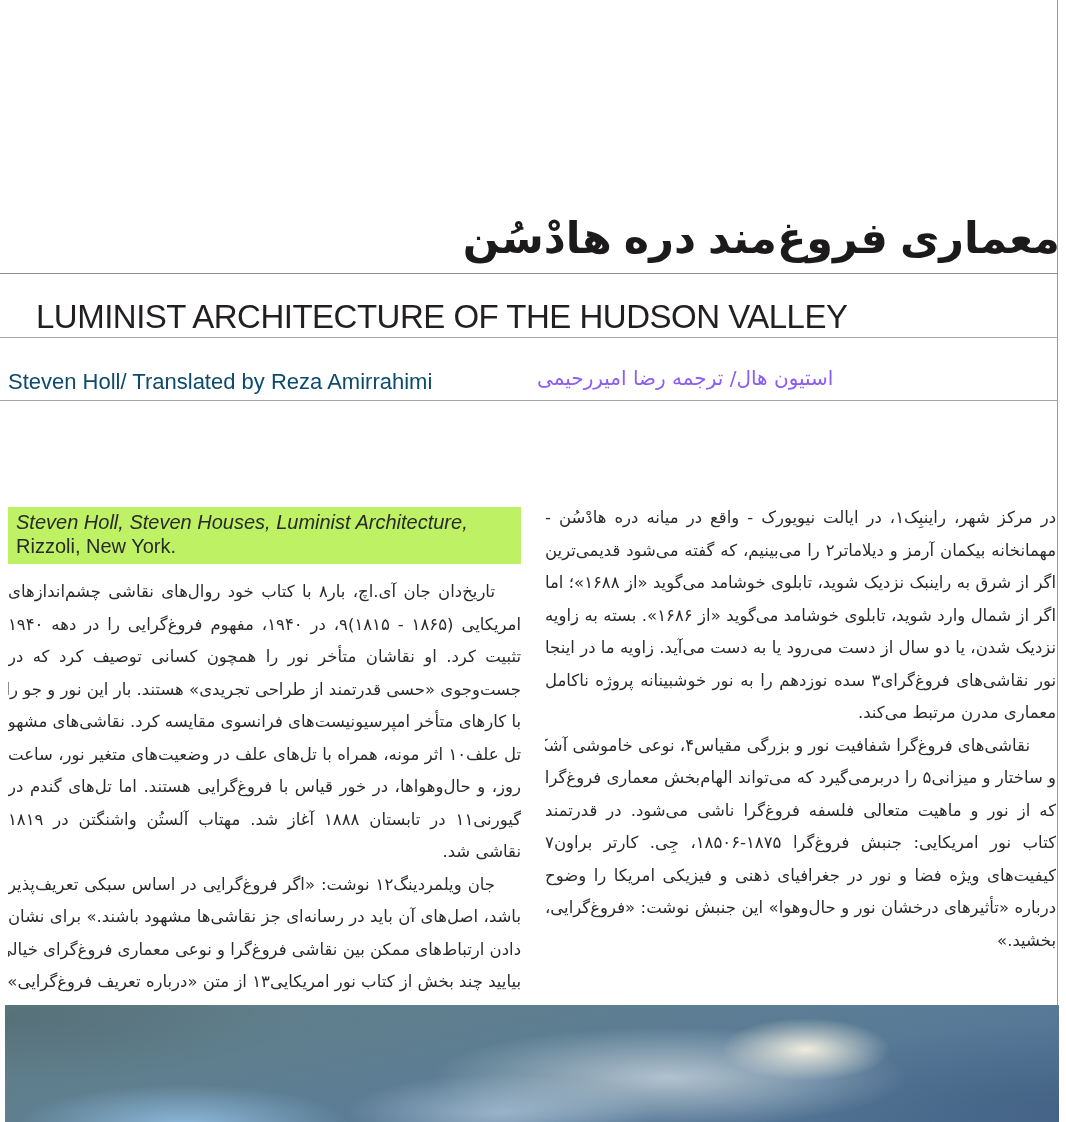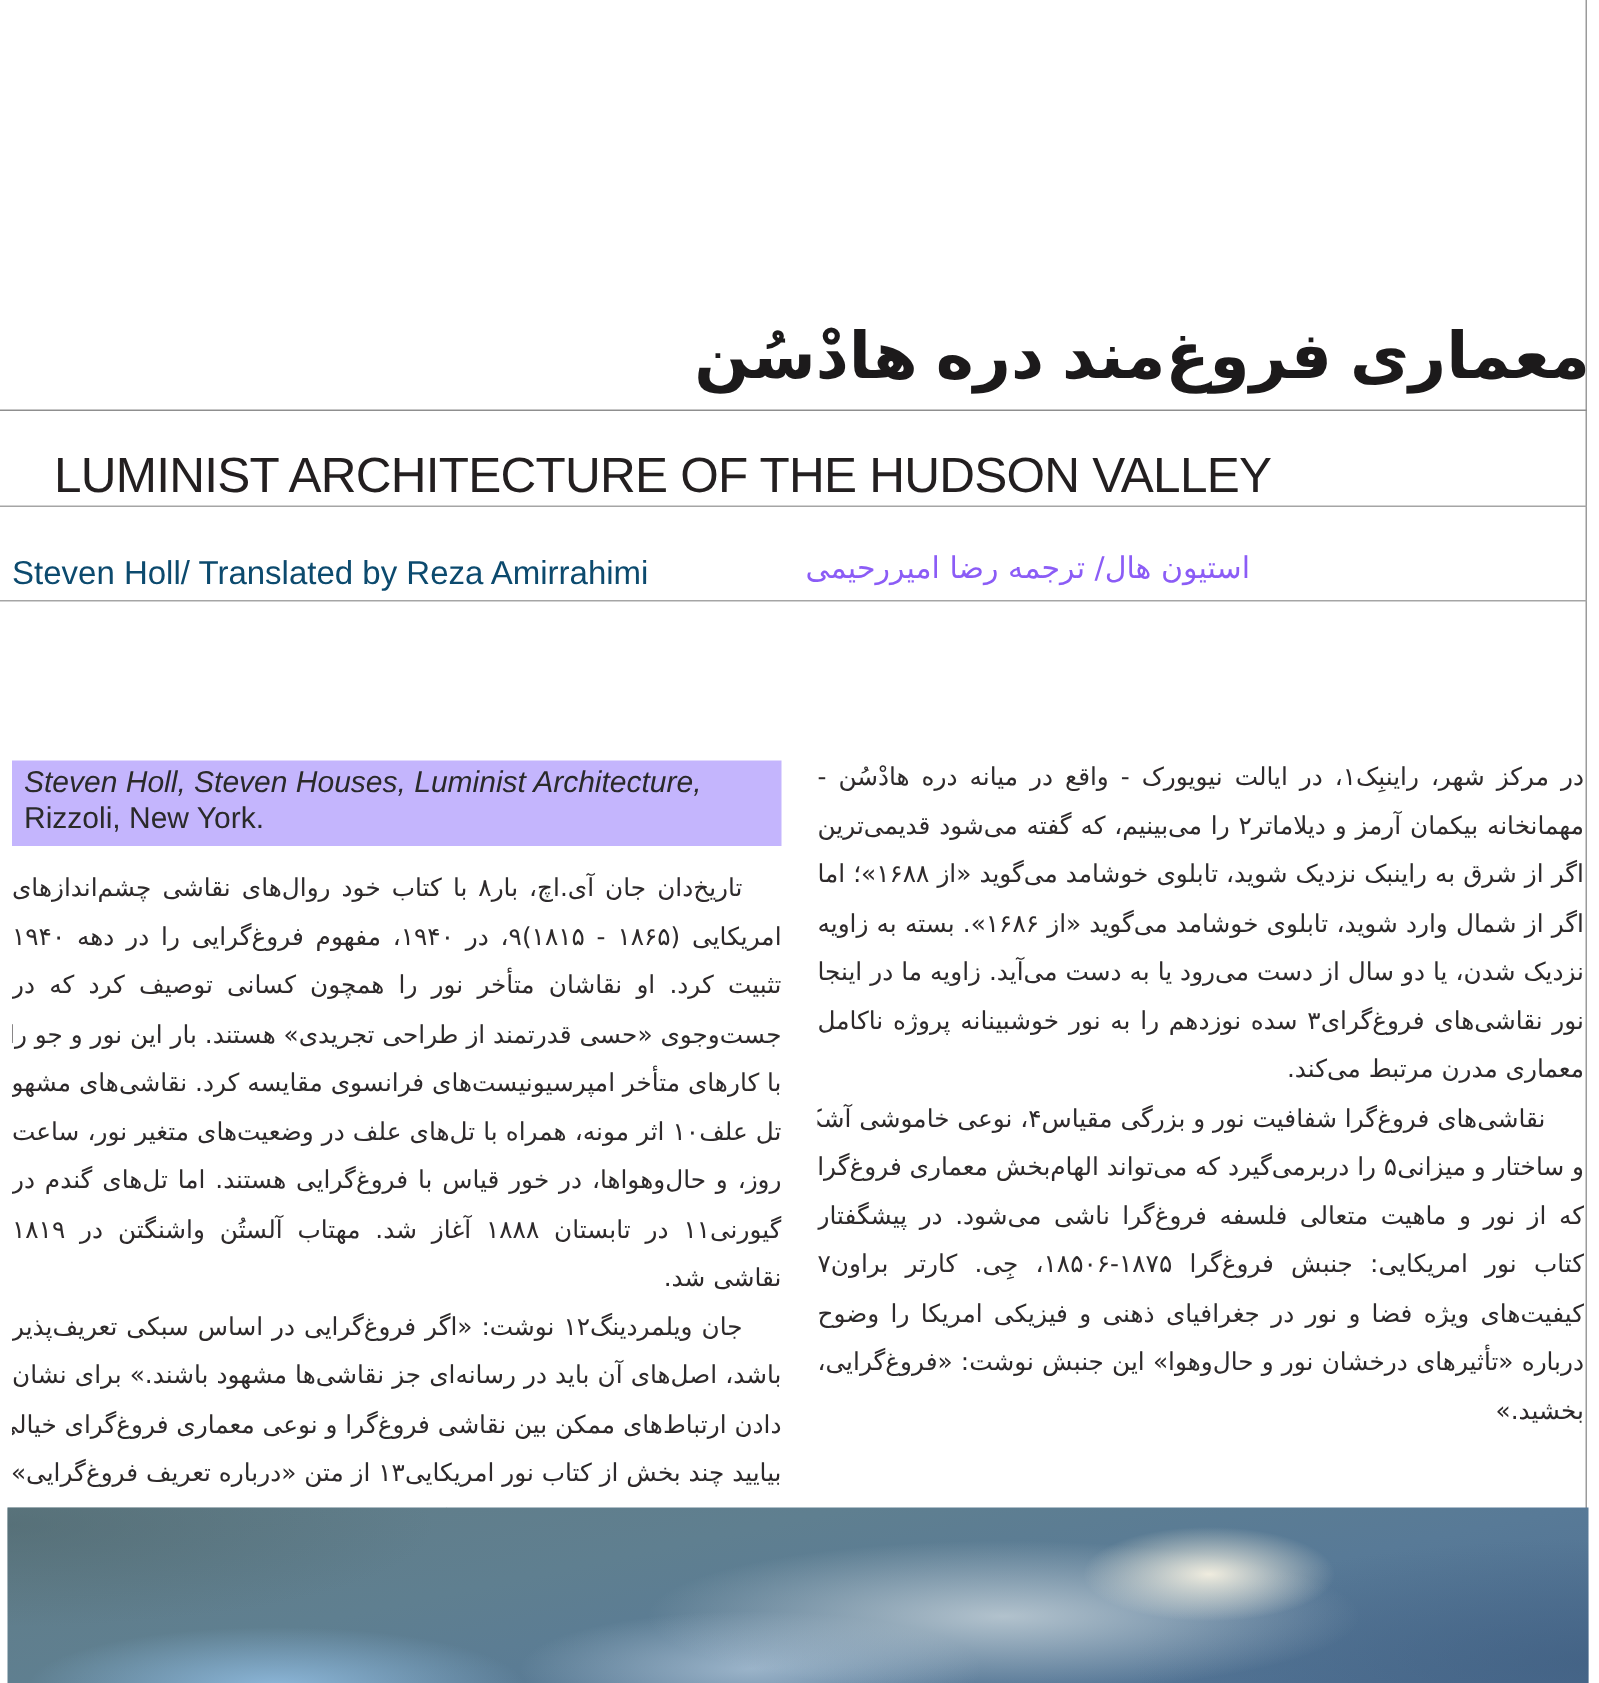--- a/index.html
+++ b/index.html
@@ -32,21 +32,21 @@
     font-family:"Liberation Sans",sans-serif;
     font-size:22px;color:#0c4a6e;white-space:nowrap;
   }
   .byline-fa{
     position:absolute;right:9px;top:366px;width:520px;
     direction:rtl;text-align:left;
     font-size:20px;color:#8b5cf6;white-space:nowrap;
   }
   .citation{
     position:absolute;left:8px;top:507px;width:497px;
-    background:#c4b5fd;
+    background:#bef264;
     padding:3px 8px 6px 8px;
     font-family:"Liberation Sans",sans-serif;
     font-size:20px;line-height:24px;color:#2a2a2a;
   }
   .citation .it{font-style:italic;}
   .col{
     position:absolute;
     direction:rtl;
     font-size:16.5px;
     color:#2e2a2b;
@@ -100,21 +100,21 @@
   <div class="col" id="col-right">
     <div class="ln">در مرکز شهر، راینبِک۱، در ایالت نیویورک - واقع در میانه دره هادْسُن -</div>
     <div class="ln">مهمانخانه بیکمان آرمز و دیلاماتر۲ را می‌بینیم، که گفته می‌شود قدیمی‌ترین</div>
     <div class="ln">اگر از شرق به راینبک نزدیک شوید، تابلوی خوشامد می‌گوید «از ۱۶۸۸»؛ اما</div>
     <div class="ln">اگر از شمال وارد شوید، تابلوی خوشامد می‌گوید «از ۱۶۸۶». بسته به زاویه</div>
     <div class="ln">نزدیک شدن، یا دو سال از دست می‌رود یا به دست می‌آید. زاویه ما در اینجا</div>
     <div class="ln">نور نقاشی‌های فروغ‌گرای۳ سده نوزدهم را به نور خوشبینانه پروژه ناکامل</div>
     <div class="ln end">معماری مدرن مرتبط می‌کند.</div>
     <div class="ln indent">نقاشی‌های فروغ‌گرا شفافیت نور و بزرگی مقیاس۴، نوعی خاموشی آشکار</div>
     <div class="ln">و ساختار و میزانی۵ را دربرمی‌گیرد که می‌تواند الهام‌بخش معماری فروغ‌گرای</div>
-    <div class="ln">که از نور و ماهیت متعالی فلسفه فروغ‌گرا ناشی می‌شود. در پیشگفتار</div>
+    <div class="ln">که از نور و ماهیت متعالی فلسفه فروغ‌گرا ناشی می‌شود. در قدرتمند</div>
     <div class="ln">کتاب نور امریکایی: جنبش فروغ‌گرا ۱۸۷۵-۱۸۵۰۶، جِی. کارتر براون۷</div>
     <div class="ln">کیفیت‌های ویژه فضا و نور در جغرافیای ذهنی و فیزیکی امریکا را وضوح</div>
     <div class="ln">درباره «تأثیرهای درخشان نور و حال‌وهوا» این جنبش نوشت: «فروغ‌گرایی،</div>
     <div class="ln end">بخشید.»</div>
   </div>
 
   <div class="col" id="col-left">
     <div class="ln indent">تاریخ‌دان جان آی.اچ، بار۸ با کتاب خود روال‌های نقاشی چشم‌اندازهای</div>
     <div class="ln">امریکایی (۱۸۶۵ - ۱۸۱۵)۹، در ۱۹۴۰، مفهوم فروغ‌گرایی را در دهه ۱۹۴۰</div>
     <div class="ln">تثبیت کرد. او نقاشان متأخر نور را همچون کسانی توصیف کرد که در</div>

